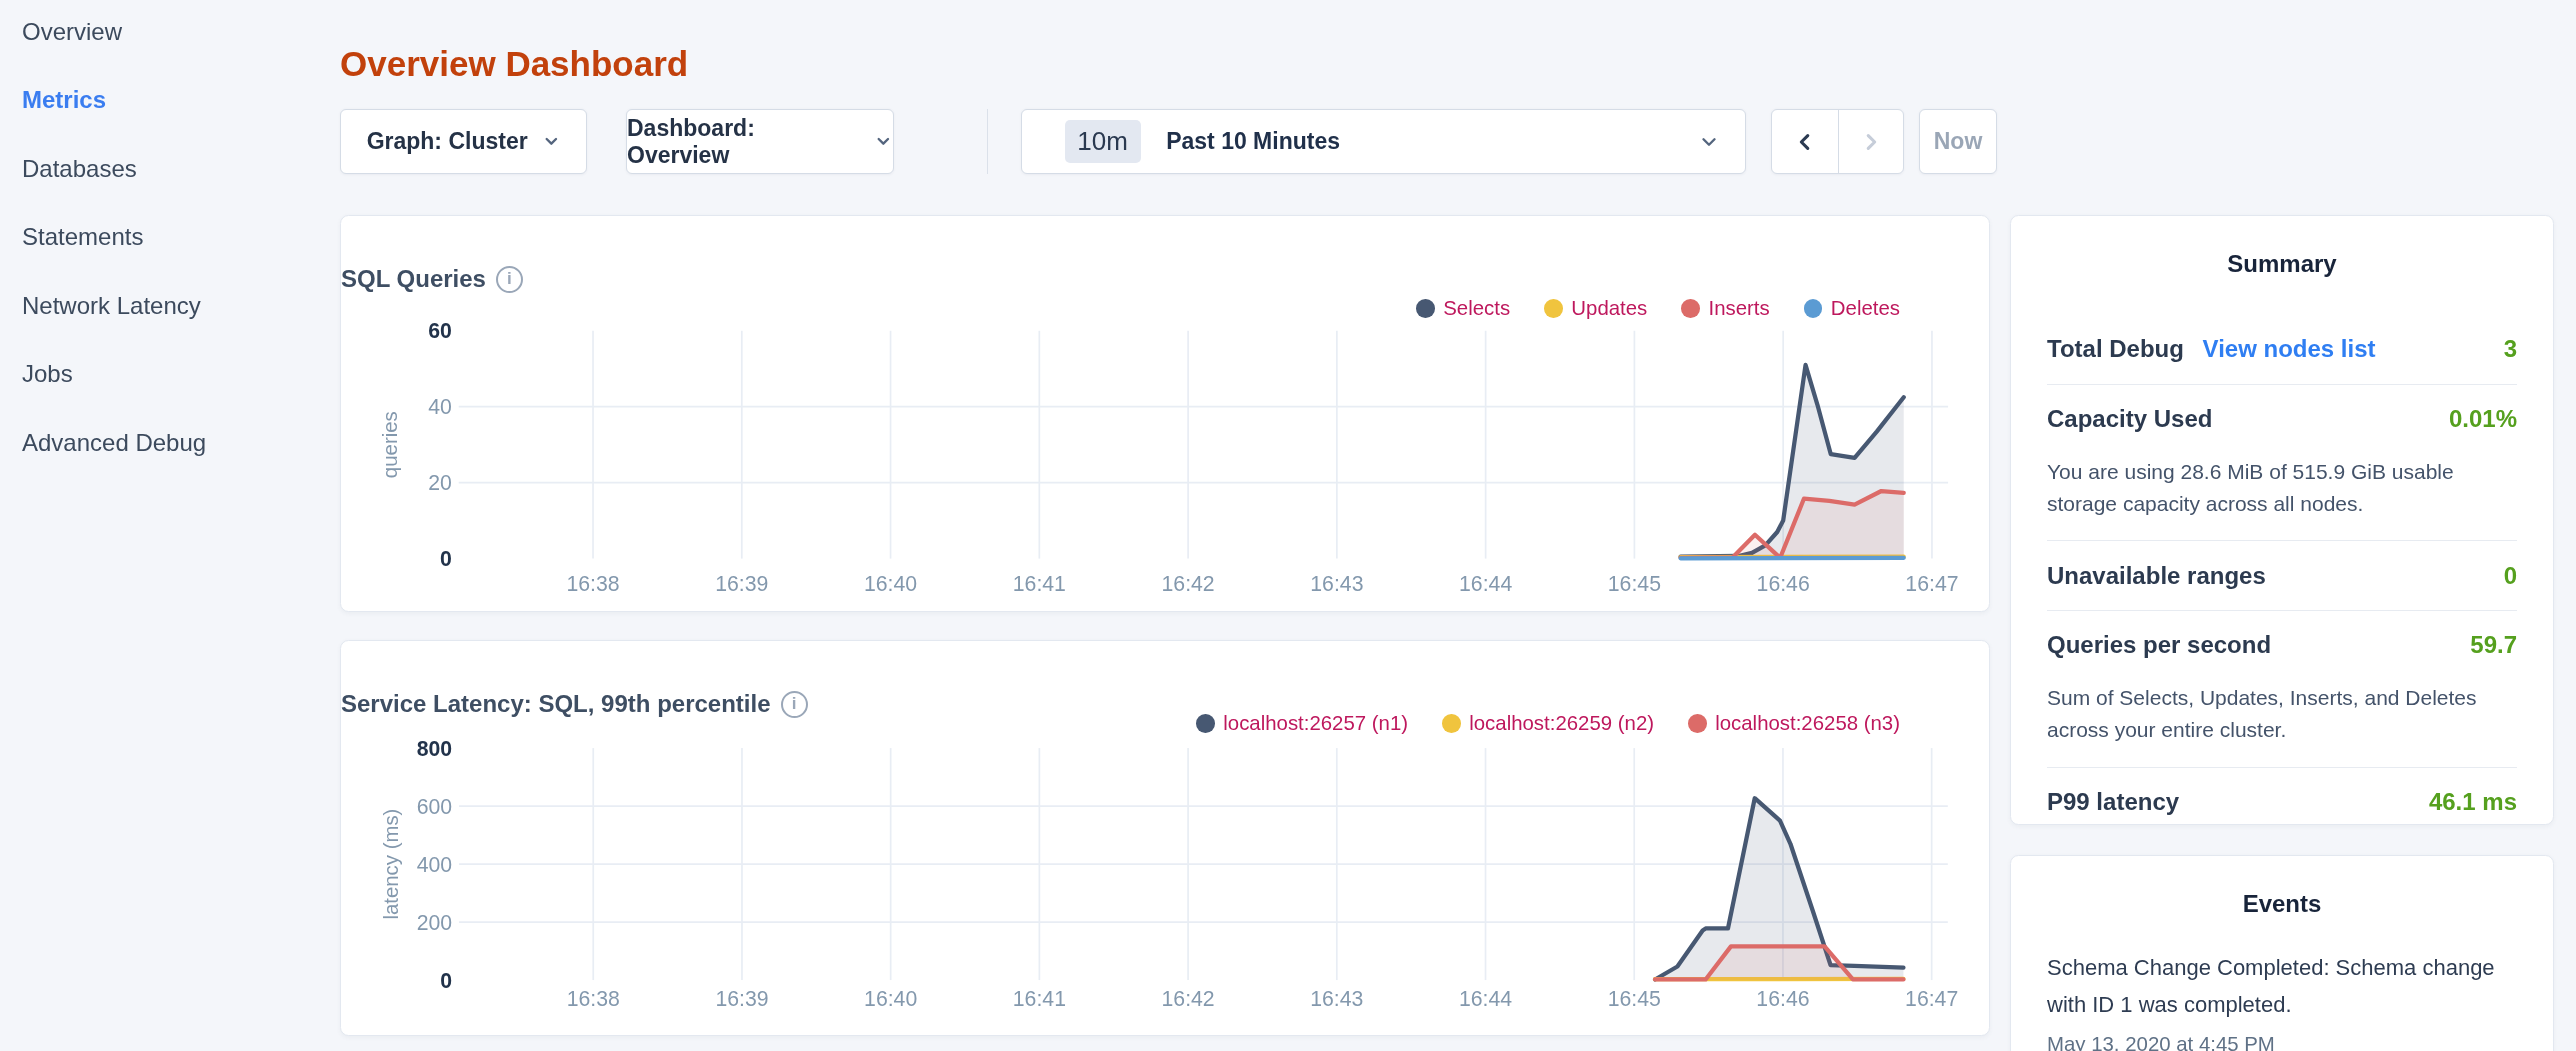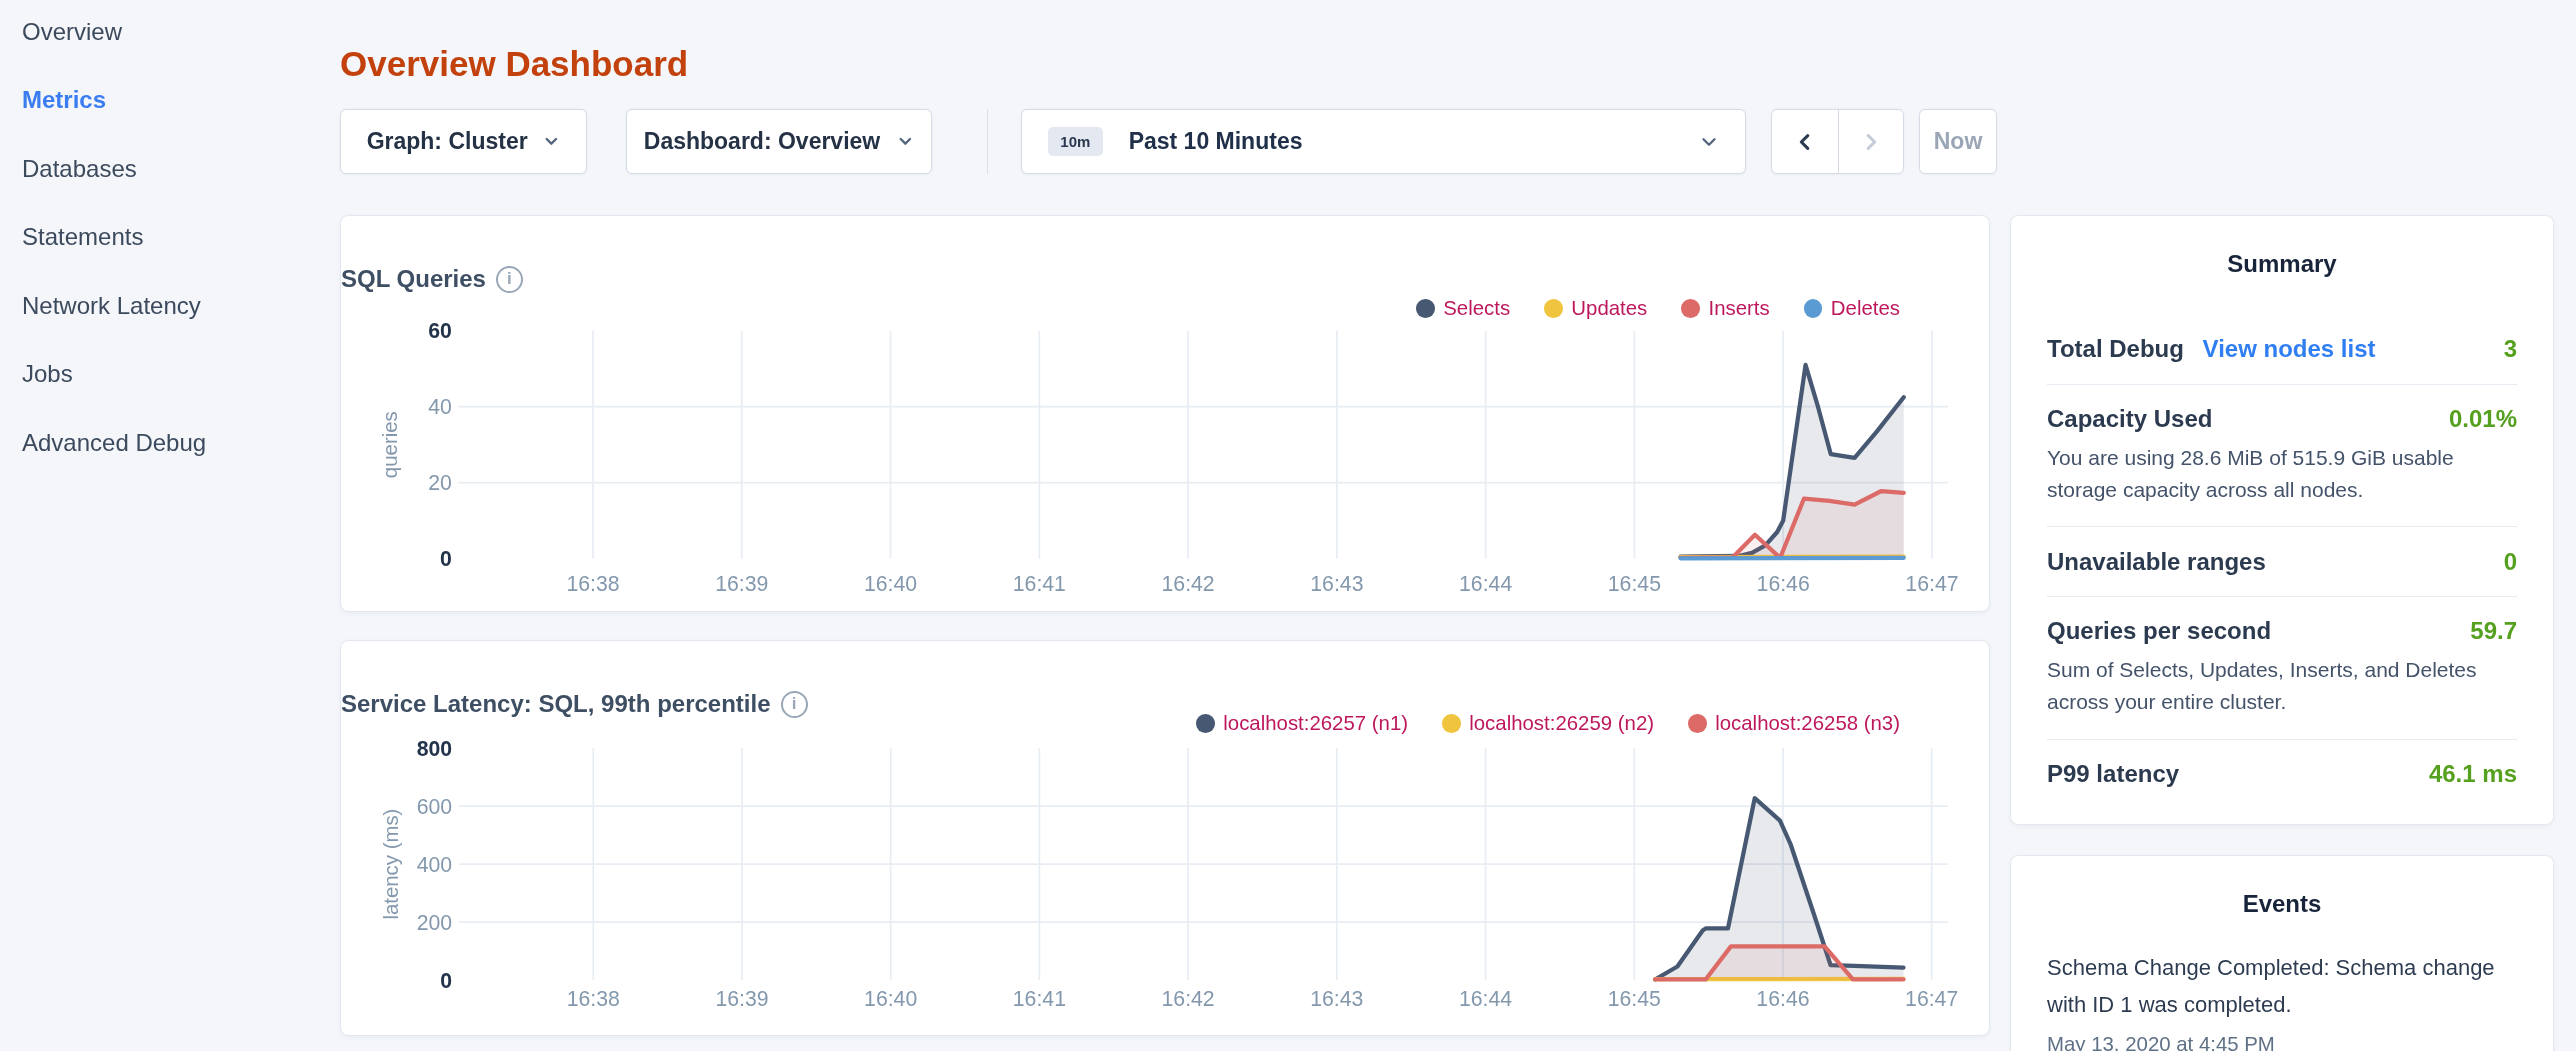--- a/index.html
+++ b/index.html
@@ -13,24 +13,24 @@
   #sidebar{position:absolute;left:22px;top:18.7px;display:flex;flex-direction:column;}
   .nav-item{font-size:24px;line-height:25.5px;margin-bottom:43px;color:#3c4a5d;cursor:pointer;white-space:nowrap;}
   .nav-item.active{color:#3a7df0;font-weight:700;}
   
   .page-title{position:absolute;left:340px;top:20.4px;font-size:35px;font-weight:700;color:#c2410c;}
   
   .tbtn{position:absolute;top:109px;height:65px;background:#fff;border:0.9px solid #d5dce6;border-radius:6px;
         display:flex;align-items:center;justify-content:center;font-size:23px;font-weight:700;color:#253246;
         box-sizing:border-box;cursor:pointer;box-shadow:0 0.9px 2.6px rgba(60,75,100,0.06);}
   #dd-graph{left:340px;width:247px;gap:14px;}
-  #dd-dashboard{left:626px;width:306px;gap:15.3px;}
+  #dd-dashboard{left:626px;width:268px;gap:15.3px;}
   .toolbar-divider{position:absolute;left:987px;top:109px;height:65px;width:0.9px;background:#dbe1ea;}
   #time-picker{left:1021px;width:725px;justify-content:flex-start;padding:0 25.5px;}
-  .time-badge{background:#e3e8f1;border-radius:5.1px;padding:6px 12.8px;font-size:15px;font-weight:700;color:#2a3950;margin-right:25.5px;}
+  .time-badge{background:#e3e8f1;border-radius:5.1px;padding:6px 12.8px;font-size:26px;font-weight:400;color:#2a3950;margin-right:25.5px;margin-left:17px;}
   .time-label{font-size:23px;font-weight:700;color:#20304a;}
   #time-picker .chev{margin-left:auto;}
   #range-arrows{left:1771px;width:133px;padding:0;}
   .arrow-half{width:66px;height:64px;display:flex;align-items:center;justify-content:center;box-sizing:border-box;}
   .arrow-half.next{border-left:0.9px solid #d5dce6;cursor:default;}
   #now-btn{left:1919px;width:78px;color:#9aa6b6;cursor:default;}
   .chev{display:inline-block;line-height:0;}
   
   .card{position:absolute;background:#fff;border:0.9px solid #e3e8f0;border-radius:8.5px;box-sizing:border-box;
         box-shadow:0 1.7px 4.3px rgba(60,75,100,0.05);}
@@ -49,21 +49,21 @@
   .legend-dot{width:18.7px;height:18.7px;border-radius:50%;flex:none;}
   .chart-svg{position:absolute;left:0;top:0;}
   
   .side-title{margin:34px 0 0;text-align:center;font-size:24px;font-weight:700;color:#18243a;}
   .sum-body{margin:37px 36px 0;}
   .sum-row{padding:20.4px 0;}
   .sum-line{display:flex;align-items:baseline;gap:18.7px;font-size:24px;}
   .sum-label{font-weight:700;color:#2c3a4f;white-space:nowrap;}
   .sum-link{color:#2f7ef2;font-weight:600;cursor:pointer;text-decoration:none;white-space:nowrap;}
   .sum-value{margin-left:auto;color:#55a01e;font-weight:700;white-space:nowrap;}
-  .sum-sub{margin:9px 0 0;font-size:21px;line-height:32px;color:#44536a;}
+  .sum-sub{margin:23px 0 0;font-size:21px;line-height:32px;color:#44536a;}
   .sum-div{height:0.9px;background:#e7ebf1;}
   .events-body{margin:31px 36px 0;}
   .event-text{font-size:22px;line-height:37px;color:#2e3c52;}
   .event-time{margin-top:10.2px;font-size:20.4px;color:#5f7186;}
 </style>
 </head>
 <body>
 
 <nav id="sidebar">
     <div class="nav-item">Overview</div>

